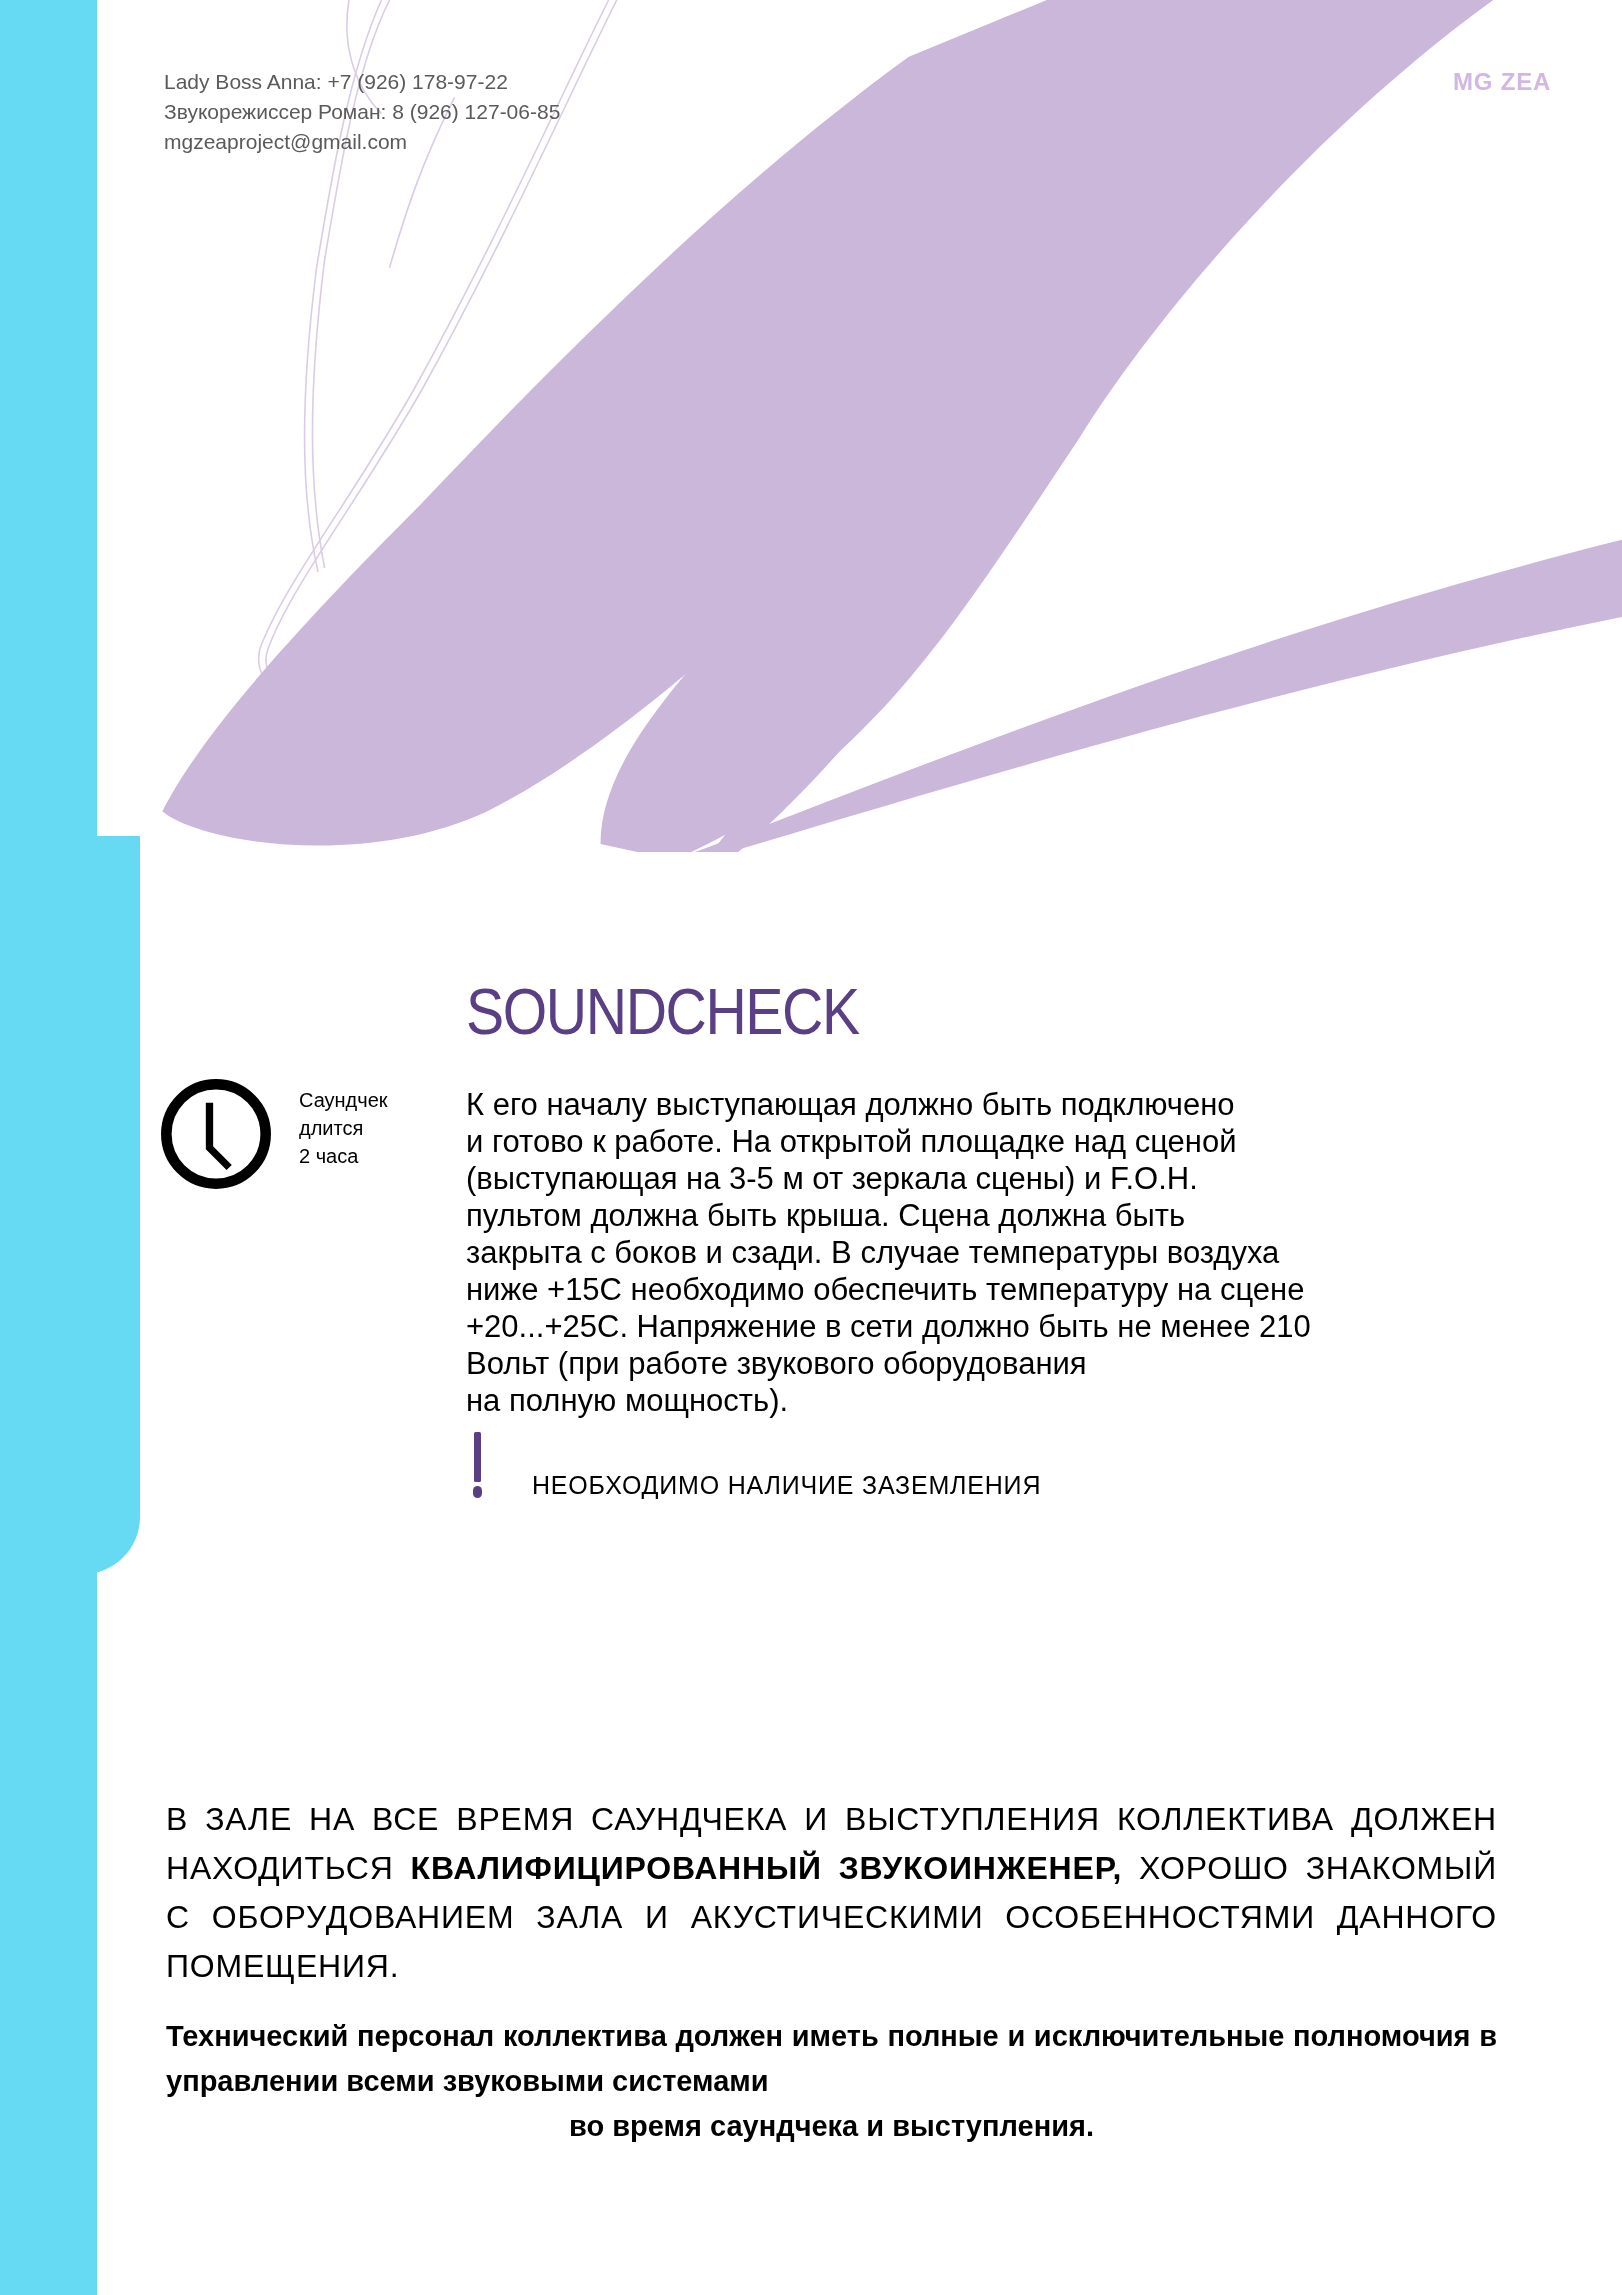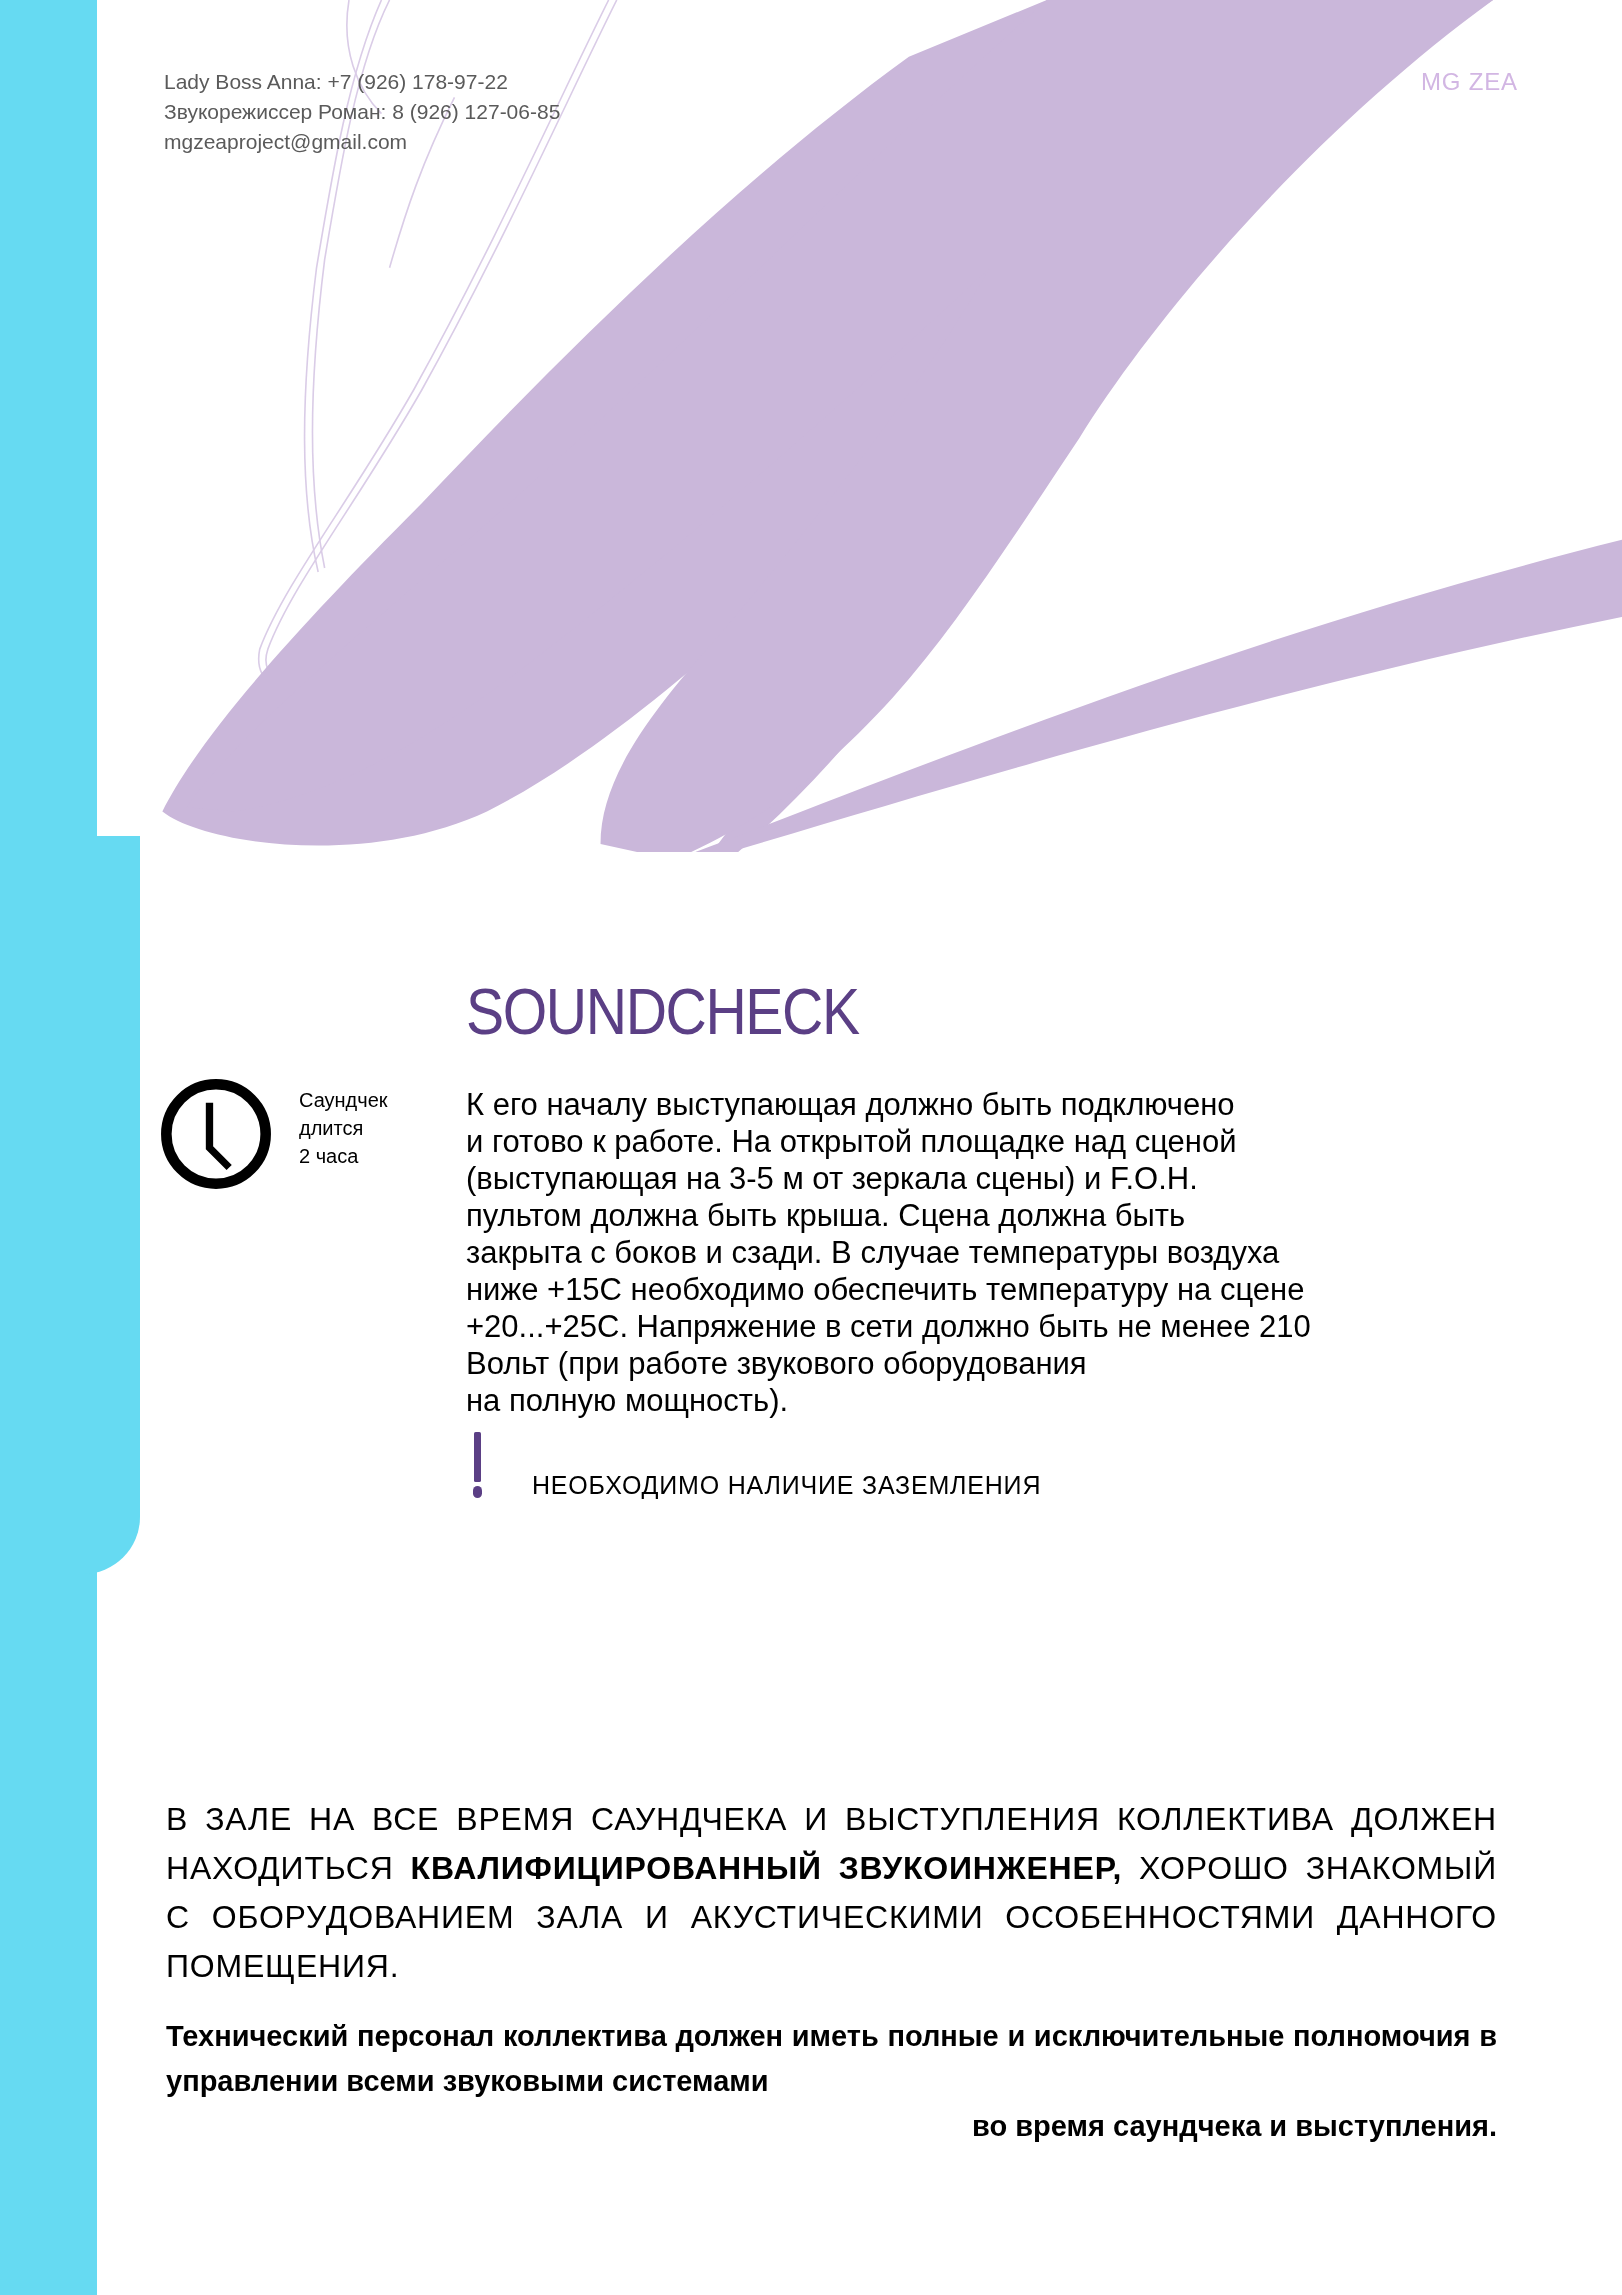--- a/index.html
+++ b/index.html
@@ -5,37 +5,37 @@
   html, body { margin:0; padding:0; }
   body { width:1623px; height:2295px; position:relative; background:#ffffff; overflow:hidden;
          font-family:"Liberation Sans", sans-serif; color:#000; }
   .cyan-bar { position:absolute; left:0; top:0; width:97px; height:2295px; background:#66daf2; }
   .cyan-tab { position:absolute; left:0; top:836px; width:140px; height:738px; background:#66daf2;
               border-bottom-right-radius:57px; }
   .cyan-tab-notch { position:absolute; left:97px; top:1574px; width:49px; height:49px; background:#fff;
                     border-top-left-radius:49px; }
   .brush { position:absolute; left:0; top:0; width:1623px; height:852px; }
   .contacts { position:absolute; left:164px; top:67px; font-size:21px; line-height:30px; color:#5a5a5a; }
-  .brand { position:absolute; left:1421px; top:68px; font-size:24px; font-weight:normal; color:#d2b6e3;
+  .brand { position:absolute; left:1453px; top:68px; font-size:24px; font-weight:bold; color:#d2b6e3;
            letter-spacing:0.8px; }
   .title { position:absolute; left:466px; top:974px; font-size:65px; color:#5b3f85; letter-spacing:-1.6px;
            font-family:"Liberation Sans", sans-serif; transform:scaleX(0.88); transform-origin:left top; }
   .clock { position:absolute; left:159px; top:1077px; width:114px; height:114px; }
   .duration { position:absolute; left:299px; top:1086px; font-size:20px; line-height:28px; }
   .body-text { position:absolute; left:466px; top:1086px; width:1022px; font-size:31px; line-height:37px; }
   .excl { position:absolute; left:472px; top:1432px; width:11.4px; height:65px; }
   .excl .bar { position:absolute; left:2.4px; top:0; width:6.5px; height:50px; background:#5b3f85; border-radius:1.6px; }
   .excl .dot { position:absolute; left:0.8px; top:54px; width:9px; height:12px; background:#5b3f85; border-radius:4.9px; }
   .warning { position:absolute; left:532px; top:1443px; font-size:25px; letter-spacing:0.8px;margin-top:28px; }
   .statement { position:absolute; left:166px; top:1795px; width:1331px; font-size:32px; line-height:49px;
                text-align:justify; letter-spacing:0.8px; }
   .statement b { font-weight:bold; }
   .rights { position:absolute; left:166px; top:2014px; width:1331px; font-size:29px; line-height:45px;
             font-weight:bold; text-align:justify; }
-  .rights .last { text-align:right; }
+  .rights .last { text-align:center; }
 </style>
 </head>
 <body>
 
 <div class="cyan-bar"></div>
 <div class="cyan-tab"></div>
 <div class="cyan-tab-notch"></div>
 
 <svg class="brush" viewBox="0 0 2000 1050" xmlns="http://www.w3.org/2000/svg">
   <g fill="none" stroke="#d4c4e3" stroke-width="2" opacity="0.85">

